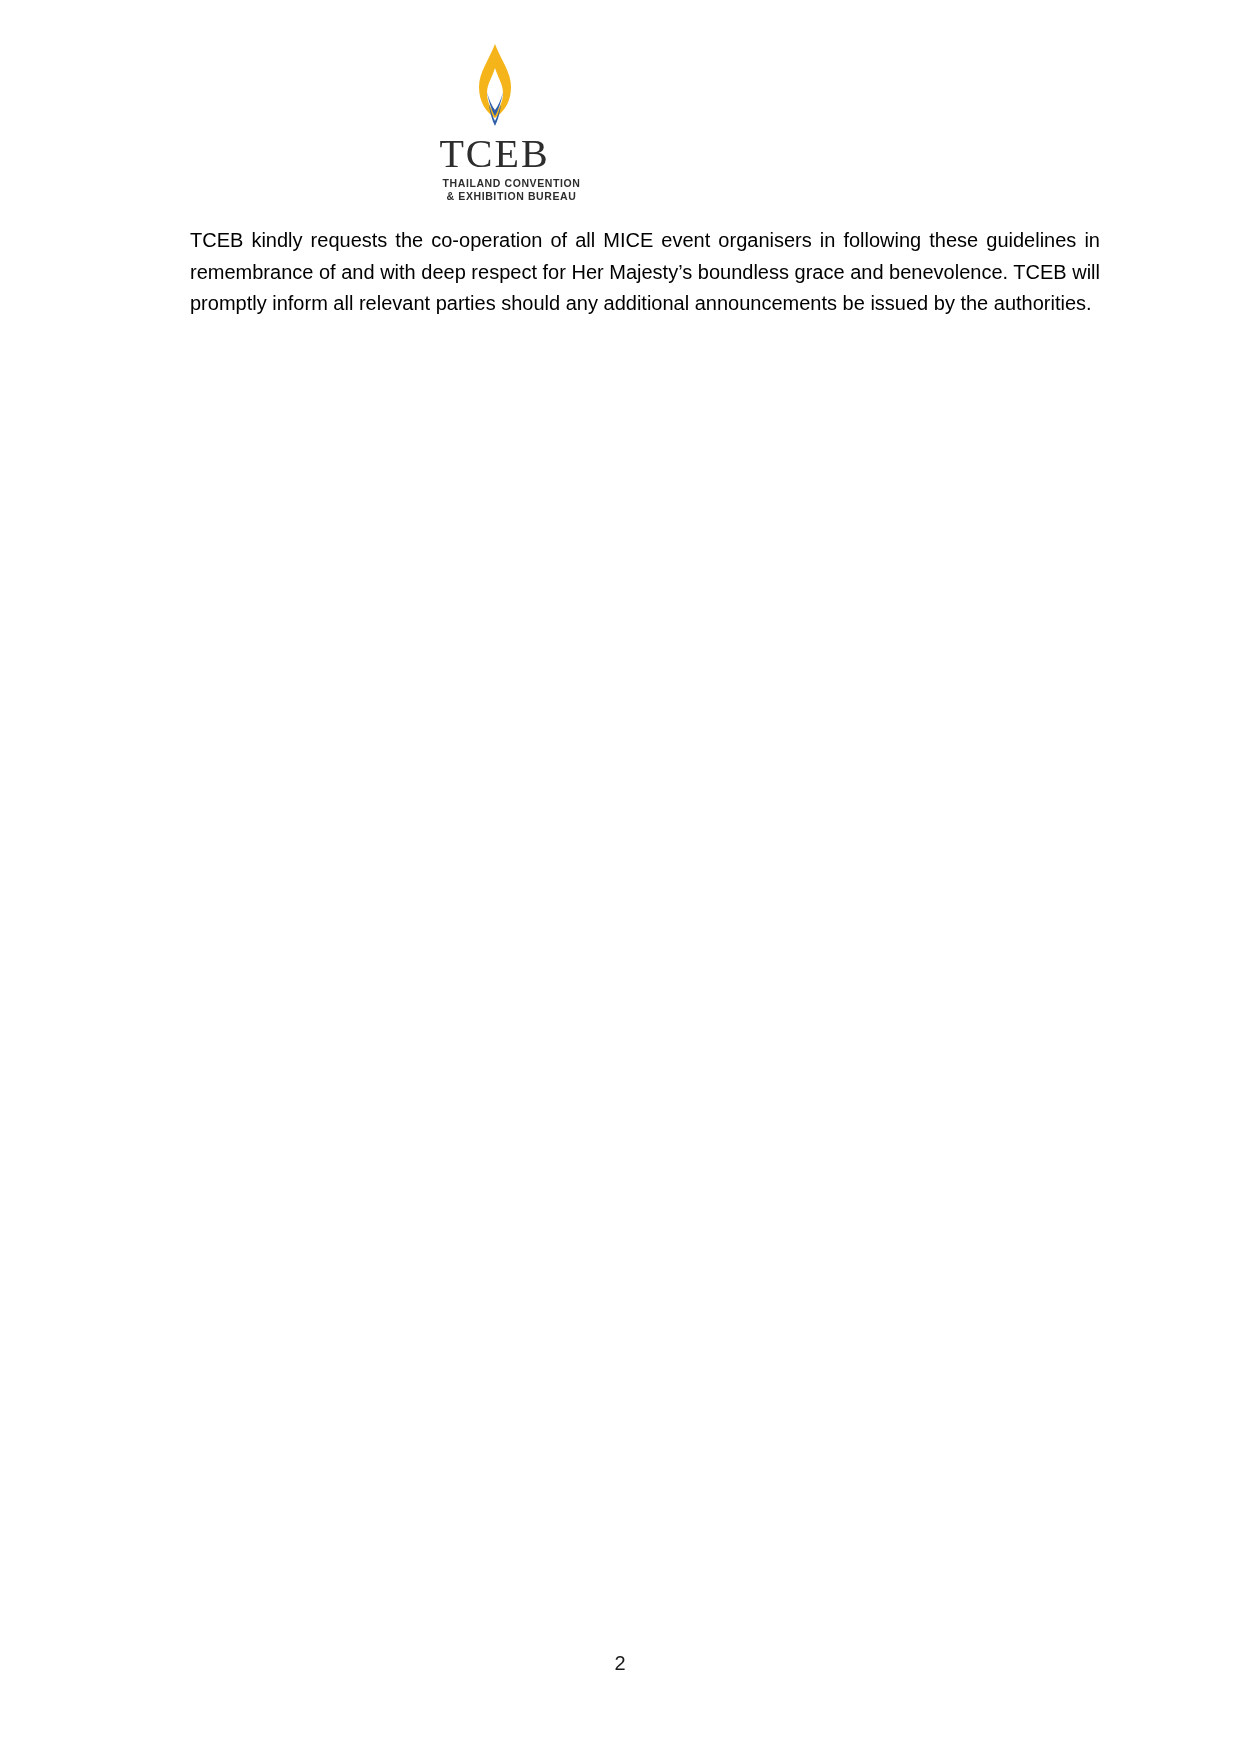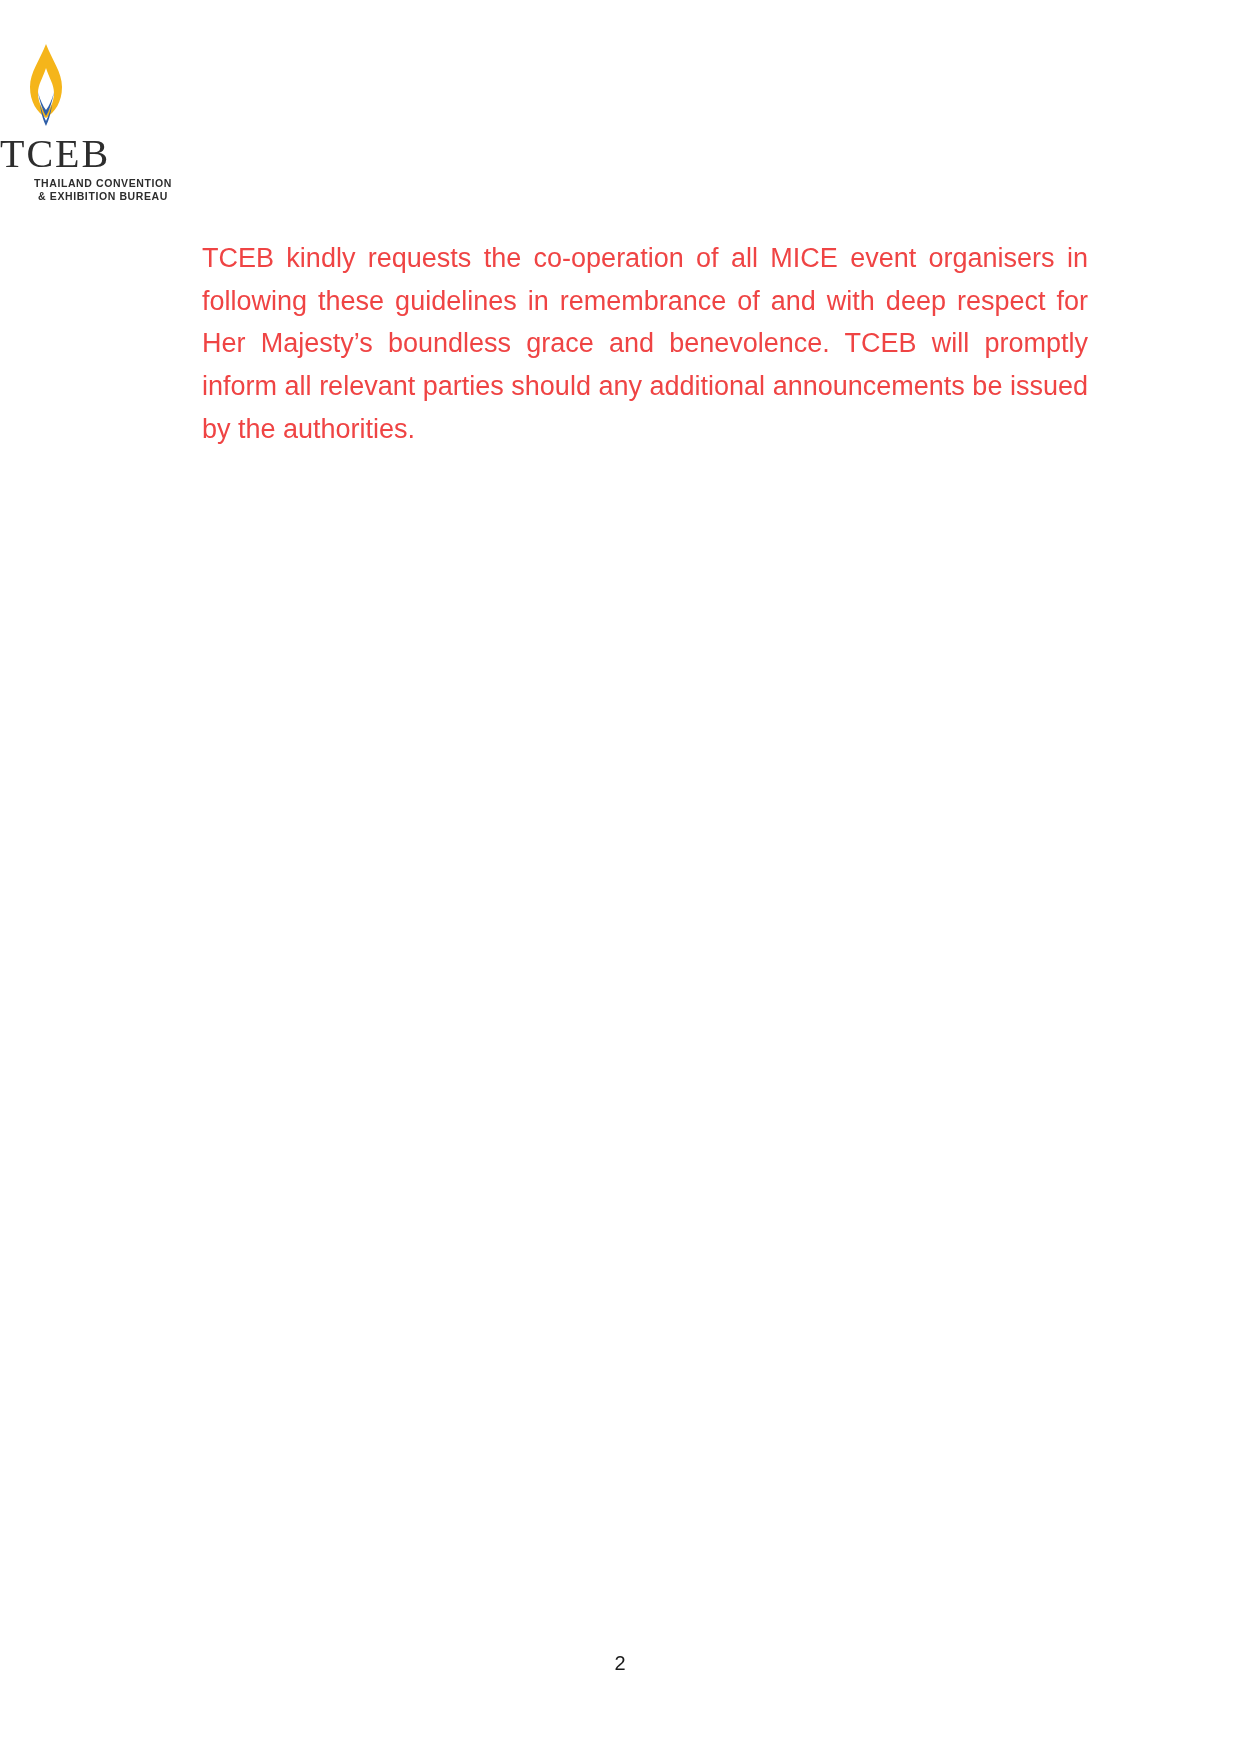--- a/index.html
+++ b/index.html
@@ -24,21 +24,21 @@
   }
 
   
   .logo-block {
     position: absolute;
     top: 42px;
     left: 0;
     width: 989px;
     display: flex;
     flex-direction: column;
-    align-items: flex-start;
+    align-items: center;
   }
   .logo-flame {
     width: 92px;
     height: 96px;
     position: relative;
   }
   .logo-flame svg {
     display: block;
   }
   .logo-wordmark {
@@ -69,24 +69,24 @@
     width: 910px;
   }
   .section-heading {
     color: #1f7ac0;
     font-size: 21px;
     font-weight: 700;
     margin: 0 0 6px 0;
     letter-spacing: 0.1px;
   }
   .body-paragraph {
-    font-size: 27px;
+    font-size: 20px;
     line-height: 1.58;
-    color: #ef4444;
-    margin: 12px;
+    color: #000000;
+    margin: 0;
     text-align: justify;
     text-justify: inter-word;
     font-weight: 400;
   }
 
   
   .page-number {
     position: absolute;
     bottom: 80px;
     left: 0;

